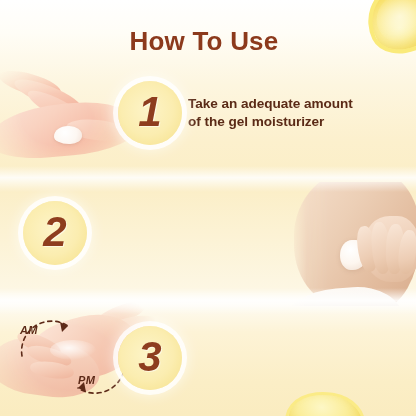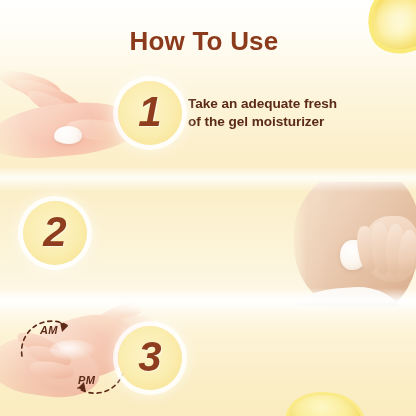--- a/index.html
+++ b/index.html
@@ -276,21 +276,21 @@
     pointer-events: none;
   }
   .ampm-label {
     position: absolute;
     font-size: 11px;
     font-weight: bold;
     font-style: italic;
     color: #5d2a18;
     letter-spacing: .4px;
   }
-  #label-am { left: 34px; top: 24px; text-align: right; }
+  #label-am { left: 14px; top: 24px; text-align: right; }
   #label-pm { left: 72px; top: 74px; }
 
   
   .step {
     position: absolute;
     display: flex;
     align-items: center;
   }
   #step-1 { left: 118px; top: 81px; }
   #step-2 { left: 23px;  top: 201px; }
@@ -383,21 +383,21 @@
     <div class="ampm-label" id="label-am">AM</div>
     <div class="ampm-label" id="label-pm">PM</div>
   </div>
 
   <div class="title">How To Use</div>
 
   <div class="step" id="step-1">
     <div class="step-badge">
       <span class="step-number">1</span>
     </div>
-    <div class="step-text">Take an adequate fresh
+    <div class="step-text">Take an adequate amount
 of the gel moisturizer</div>
   </div>
 
   <div class="step" id="step-2">
     <div class="step-badge">
       <span class="step-number">2</span>
     </div>
   </div>
 
   <div class="step" id="step-3">

